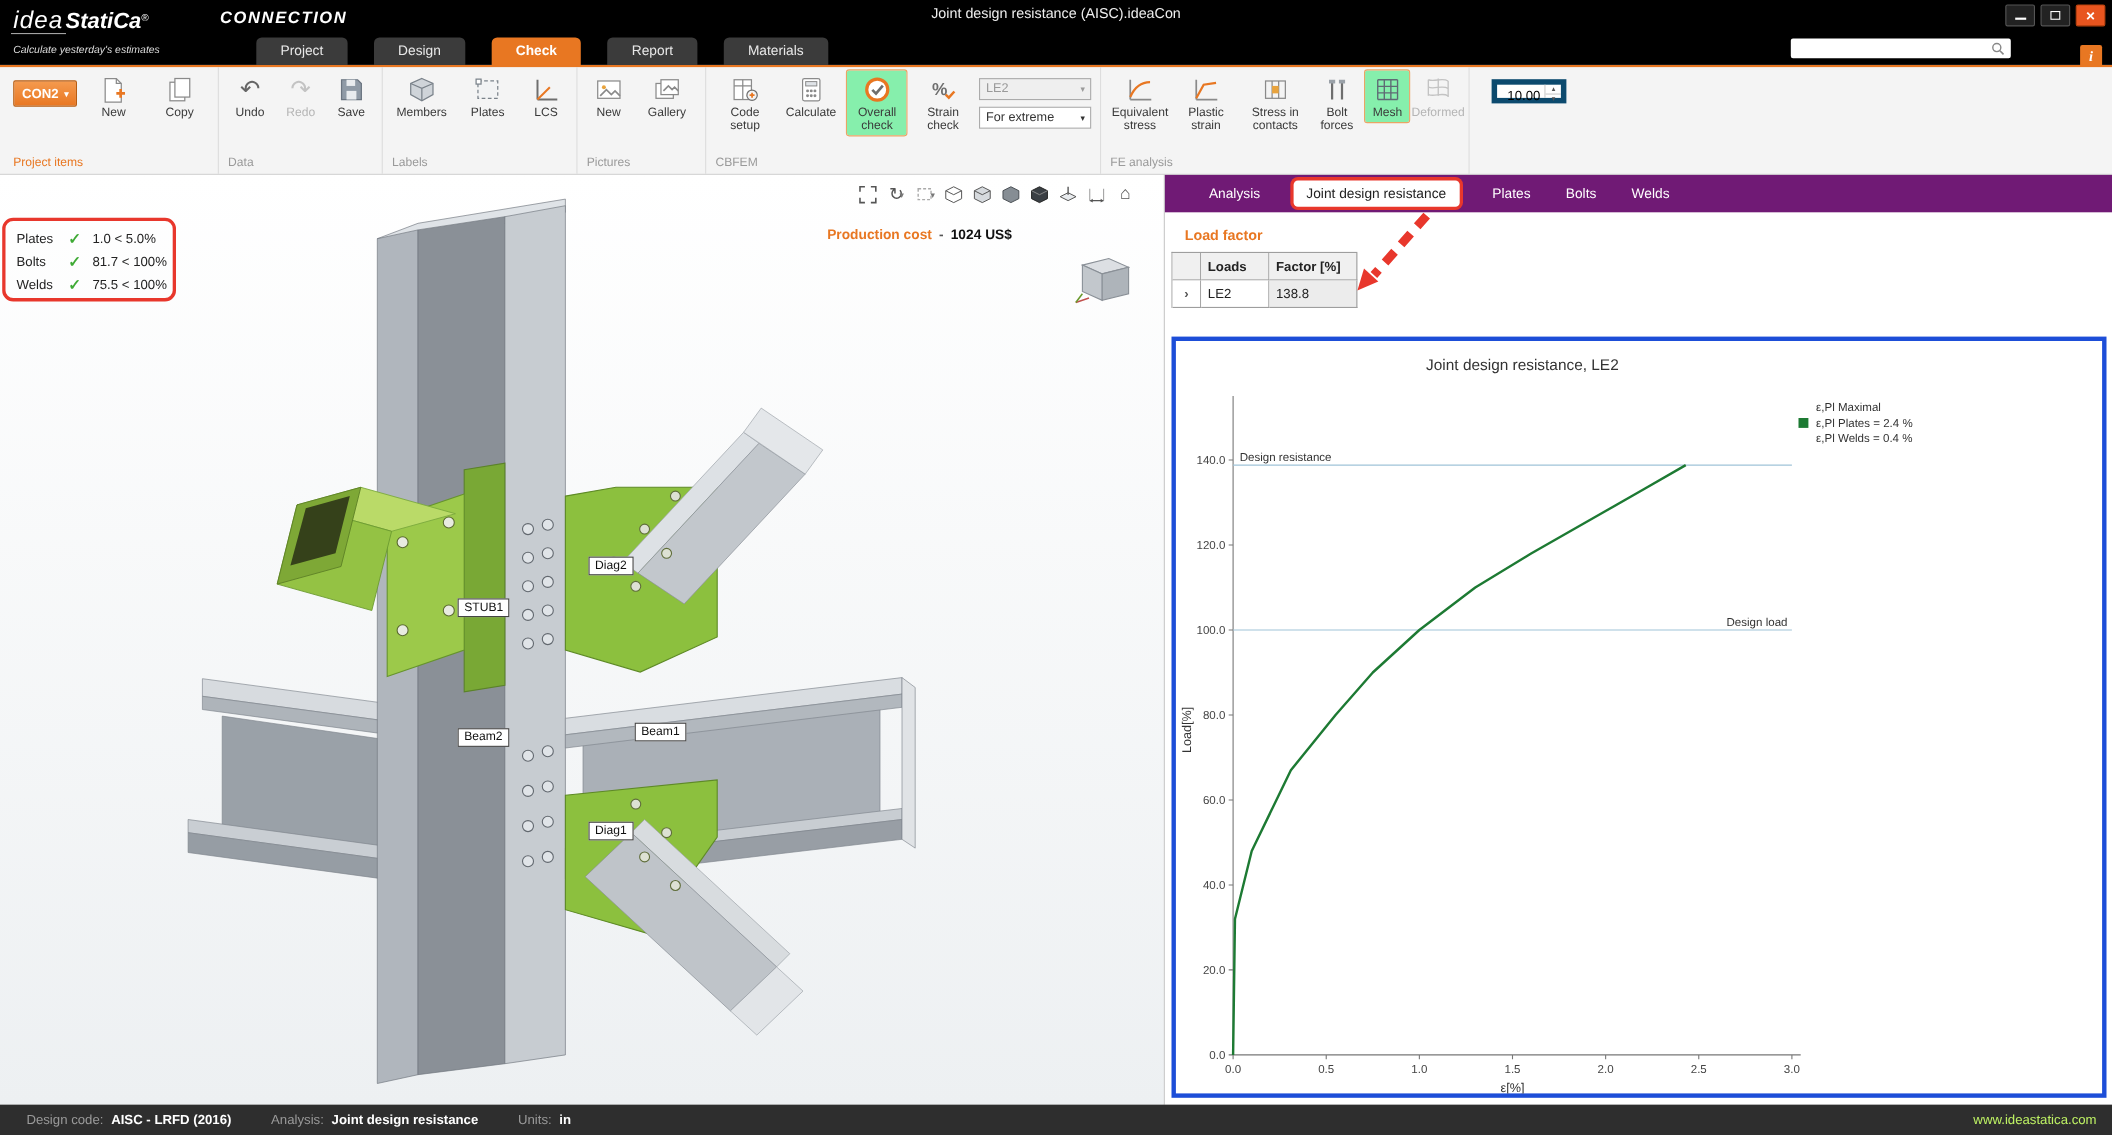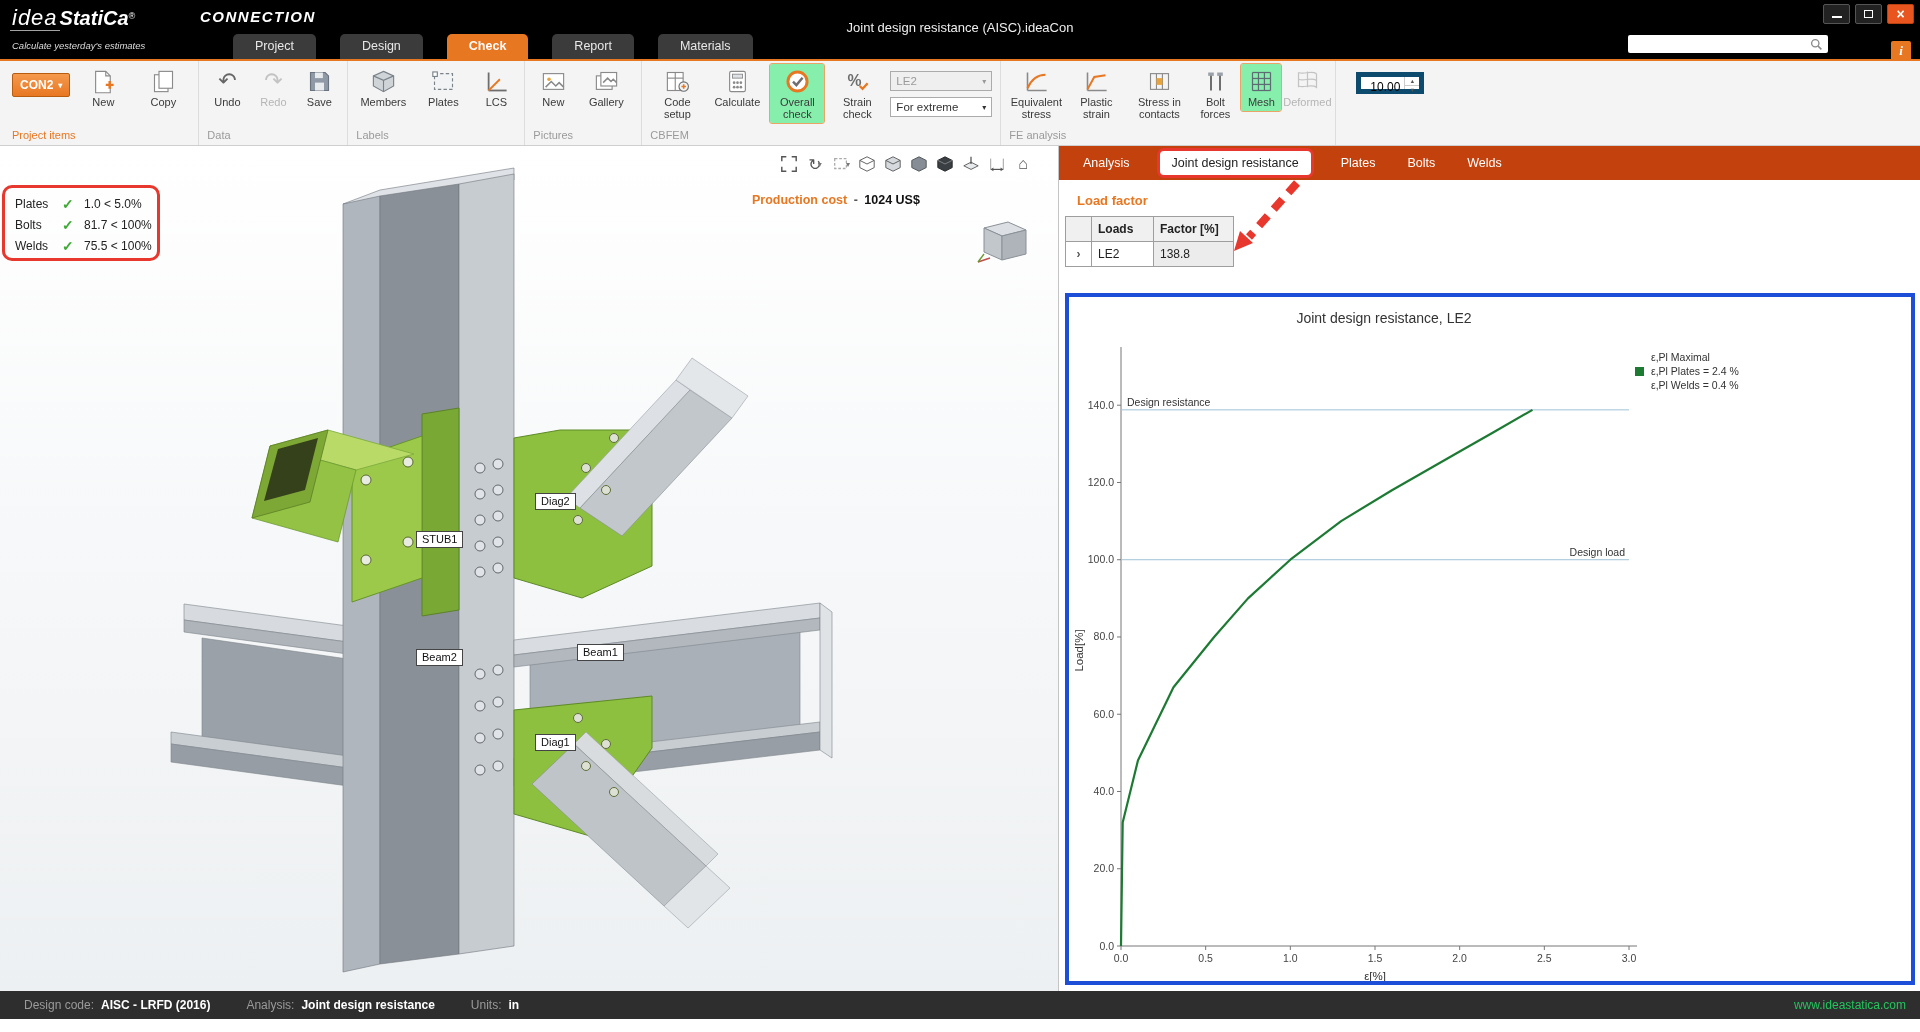--- a/index.html
+++ b/index.html
@@ -6,35 +6,35 @@
   body{width:1920px;height:1032px;overflow:hidden;font-family:"Liberation Sans",sans-serif;background:#fff;position:relative}
 
   
   .hdr{position:relative;height:59px;background:#000;color:#fff}
   .logo{position:absolute;left:10px;top:5px;font-style:italic;white-space:nowrap}
   .logo-idea{font-weight:normal;font-size:22px;letter-spacing:1px;border-bottom:1px solid #a3a3a3;padding:0 2px}
   .logo-statica{font-weight:bold;font-size:20px}
   .logo-reg{font-size:9px;vertical-align:super}
   .product{position:absolute;left:200px;top:8px;font-size:15px;font-weight:bold;font-style:italic;letter-spacing:1.5px}
   .tagline{position:absolute;left:12px;top:40px;font-size:9.5px;font-style:italic;color:#ddd}
-  .win-title{position:absolute;top:20px;left:400px;right:400px;text-align:center;font-size:13px;color:#eee}
+  .win-title{position:absolute;top:4px;left:400px;right:400px;text-align:center;font-size:13px;color:#eee}
   .win-btns{position:absolute;top:4px;right:6px;display:flex;gap:5px}
   .win-btn{width:27px;height:20px;display:flex;align-items:center;justify-content:center;color:#fff;font-size:12px;background:#222;border:1px solid #555;border-radius:2px}
   .win-btn.close{background:#e8551f;border-color:#b8420f;font-size:14px;font-weight:bold}
   .min-glyph{width:10px;border-bottom:2px solid #fff;margin-top:6px}
   .max-glyph{width:9px;height:8px;border:1.5px solid #fff}
   .tabs{position:absolute;left:233px;bottom:0;display:flex;gap:24px}
   .tab{padding:5px 22px 6px;background:#3b3b3b;color:#e8e8e8;font-size:12.5px;border-radius:5px 5px 0 0}
   .tab.active{background:#e87722;color:#fff;font-weight:bold}
   .search{position:absolute;right:92px;top:35px;width:200px;height:18px;background:#fff;border-radius:2px;display:flex;align-items:center;padding:0 5px;gap:4px}
   .search input{border:none;outline:none;flex:1;font-size:12px;font-family:"Liberation Sans",sans-serif}
   .info-btn{position:absolute;right:9px;top:41px;width:20px;height:20px;background:#e87722;color:#fff;font-style:italic;font-weight:bold;font-size:13px;display:flex;align-items:center;justify-content:center;border-radius:2px;font-family:"Liberation Serif",serif}
 
   
-  .ribbon{height:87px;background:#f4f4f4;border-top:2px solid #e87722;border-bottom:1px solid #cfcfcf;display:flex;padding-left:4px}
+  .ribbon{height:100px;background:#f4f4f4;border-top:2px solid #e87722;border-bottom:1px solid #cfcfcf;display:flex;padding-left:4px}
   .rgroup{display:flex;flex-direction:column;border-right:1px solid #ddd;padding:3px 8px 1px}
   .rg-content{flex:1;display:flex;align-items:flex-start;gap:6px}
   .rg-title{text-align:left;font-size:11px;color:#9a9a9a;padding:2px 0 3px}
   .rg-title.accent{color:#e87722}
   .ric{width:54px;display:flex;flex-direction:column;align-items:center;gap:1px;padding:2px 0;font-size:11px;color:#3a3a3a;text-align:center;line-height:1.08}
   .ric.narrow{width:40px}
   .ric.disabled{color:#b5b5b5}
   .ric-ico{height:30px;display:flex;align-items:center;justify-content:center;font-size:22px;color:#666}
   .ric-ico.dim{color:#c3c3c3}
   .ric-ico svg{width:27px;height:27px}
@@ -65,40 +65,40 @@
   .prod-val{color:#111}
   .vtoolbar{position:absolute;top:8px;right:26px;display:flex;align-items:center;gap:8px;color:#555}
   .vt-ico{height:20px;min-width:18px;display:flex;align-items:center;justify-content:center;font-size:16px}
   .vt-ico svg{width:18px;height:18px}
   .vt-chev{font-size:8px;color:#777;margin-left:-4px}
   .vcube{position:absolute;top:62px;right:24px}
   .mlabel{position:absolute;background:#fff;border:1px solid #444;font-size:11px;padding:1px 5px 2px;color:#111;white-space:nowrap}
 
   
   .results{position:relative;flex:1;background:#fff}
-  .rtabs{height:34px;background:#c2410c;display:flex;align-items:center;padding-left:16px;gap:16px}
+  .rtabs{height:34px;background:#701a75;display:flex;align-items:center;padding-left:32px;gap:16px}
   .rtab{color:#fff;font-size:12.5px;padding:6px 8px}
   .rtab.active{background:#fff;color:#222;border-radius:4px;box-shadow:0 0 0 3px #e8372c;padding:5px 12px;margin:0 6px}
   .lf-title{color:#e87722;font-weight:bold;font-size:13px;margin:13px 0 8px 18px}
   .lf-table{display:inline-grid;grid-template-columns:26px 62px 80px;border-top:1px solid #9e9e9e;border-left:1px solid #9e9e9e;font-size:12px;margin-left:6px}
   .lf-cell{border-right:1px solid #9e9e9e;border-bottom:1px solid #9e9e9e;padding:5px 6px;background:#fff;color:#222}
   .lf-head{background:#f0f0f0;font-weight:bold}
   .lf-exp{text-align:center;font-weight:bold;color:#555}
   .lf-factor{background:#ececec}
   .lf-arrow{position:absolute;left:120px;top:25px;width:140px;height:115px;pointer-events:none}
   .chart-card{position:absolute;left:6px;right:5px;top:147px;bottom:6px;border:4px solid #1d4ed8;background:#fff;overflow:hidden}
   .chart-title{height:42px;width:630px;display:flex;align-items:center;justify-content:center;font-size:14px;color:#333}
   #chart-svg{position:absolute;left:0;top:42px;width:848px;height:650px;font-family:"Liberation Sans",sans-serif}
 
   
   .statusbar{height:28px;background:#2e2e2e;color:#ccc;display:flex;align-items:center;font-size:12px;padding:0 14px 0 24px;gap:36px}
   .sb-pair{display:flex;gap:7px;align-items:center}
   .sb-label{color:#9a9a9a}
   .sb-val{color:#fff;font-weight:bold}
-  .sb-site{margin-left:auto;color:#22c55e}
+  .sb-site{margin-left:auto;color:#bef264}
 </style>
 </head>
 <body>
 
 <div class="hdr">
   <div class="logo">
     <span class="logo-idea">idea</span><span class="logo-statica">StatiCa</span><span class="logo-reg">®</span>
   </div>
   <div class="product">CONNECTION</div>
   <div class="tagline">Calculate yesterday's estimates</div>

